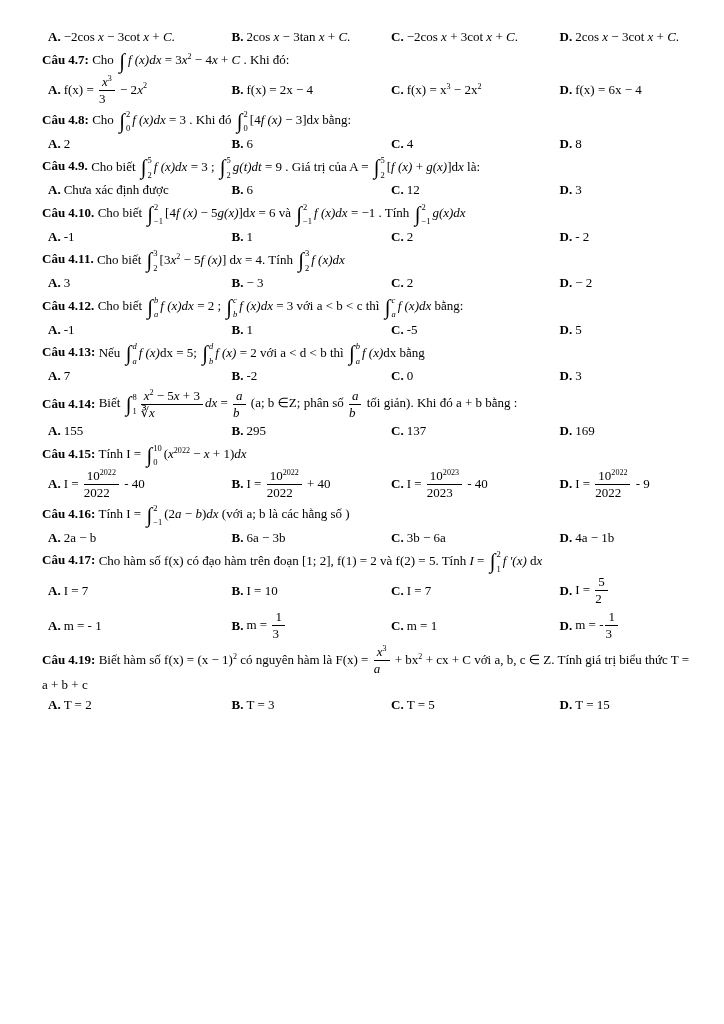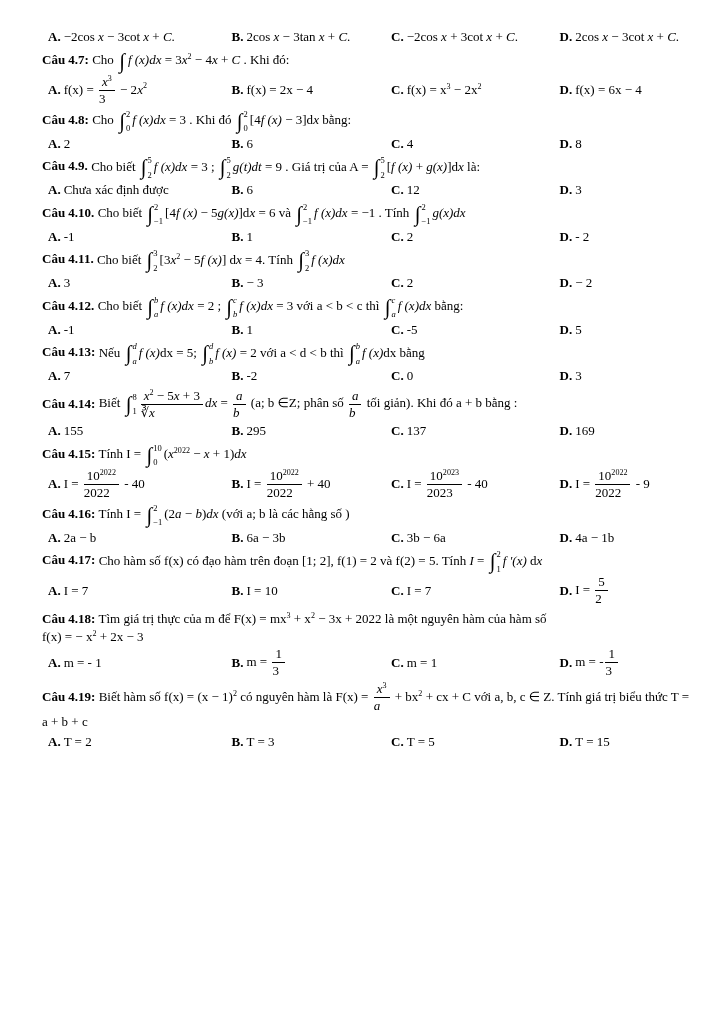--- a/index.html
+++ b/index.html
@@ -451,24 +451,20 @@
     <span class="letter">C.</span>
     <span class="otext">I = 7</span>
   </div>
           <div class="opt">
     <span class="letter">D.</span>
     <span class="otext">I = <span class="fr"><span class="n">5</span><span class="d">2</span></span></span>
   </div>
         </div>
   </div>
       <div class="q">
-    <div class="qline">
-      <span class="qlabel">Câu 4.18:</span>
-      <span class="qtext">Tìm giá trị thực của m để F(x) = mx<sup>3</sup> + x<sup>2</sup> − 3x + 2022 là một nguyên hàm của hàm số<br>f(x) = − x<sup>2</sup> + 2x − 3</span>
-    </div>
     <div class="opts">
           <div class="opt">
     <span class="letter">A.</span>
     <span class="otext">m = - 1</span>
   </div>
           <div class="opt">
     <span class="letter">B.</span>
     <span class="otext">m = <span class="fr"><span class="n">1</span><span class="d">3</span></span></span>
   </div>
           <div class="opt">

